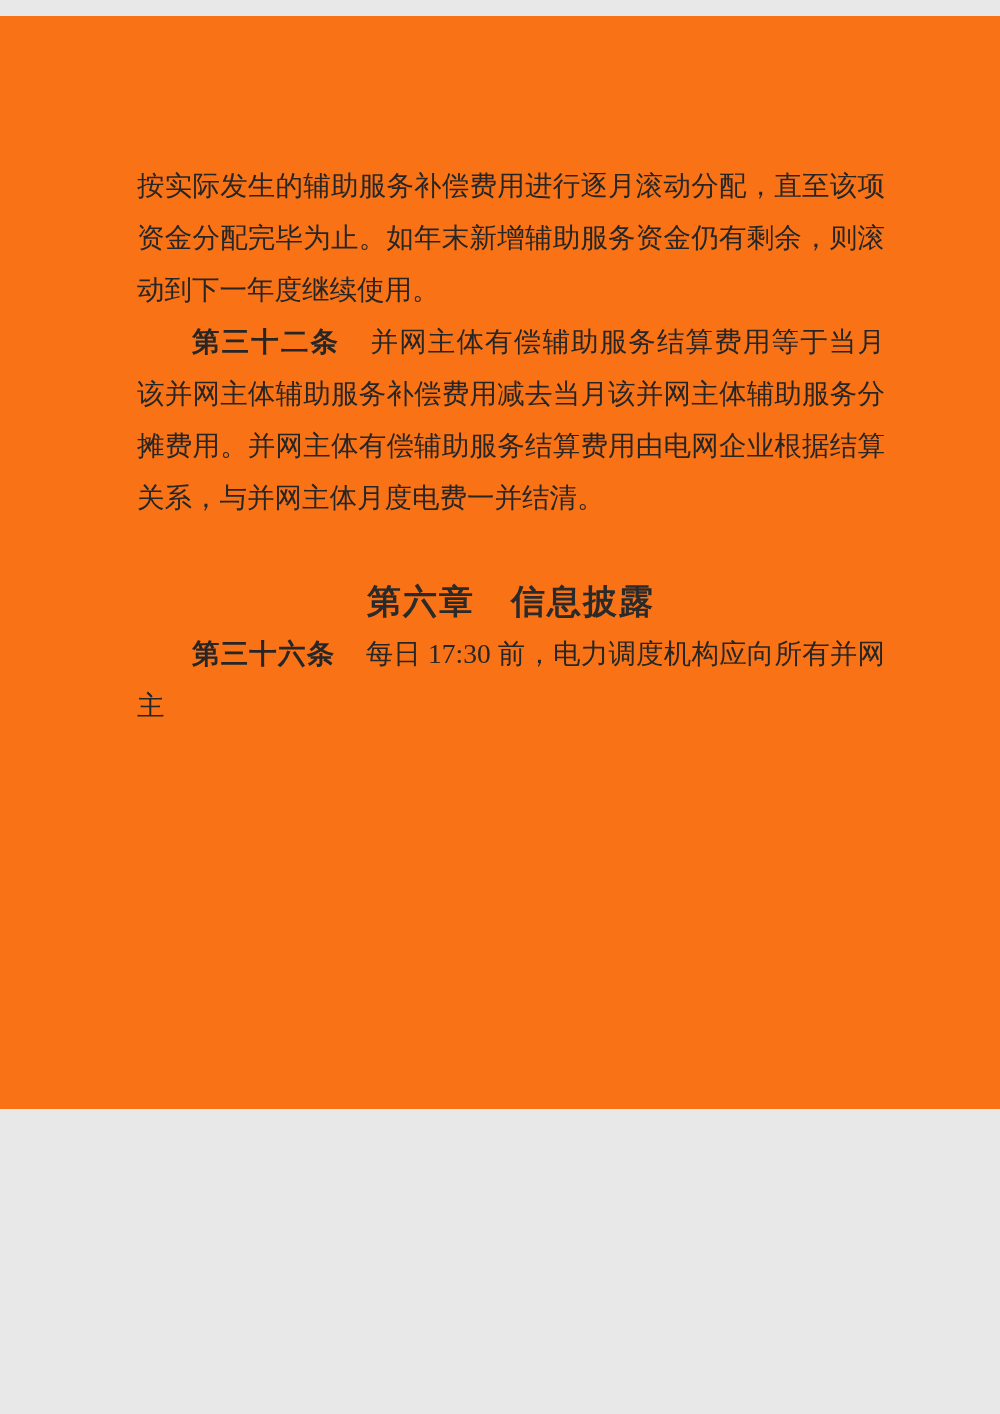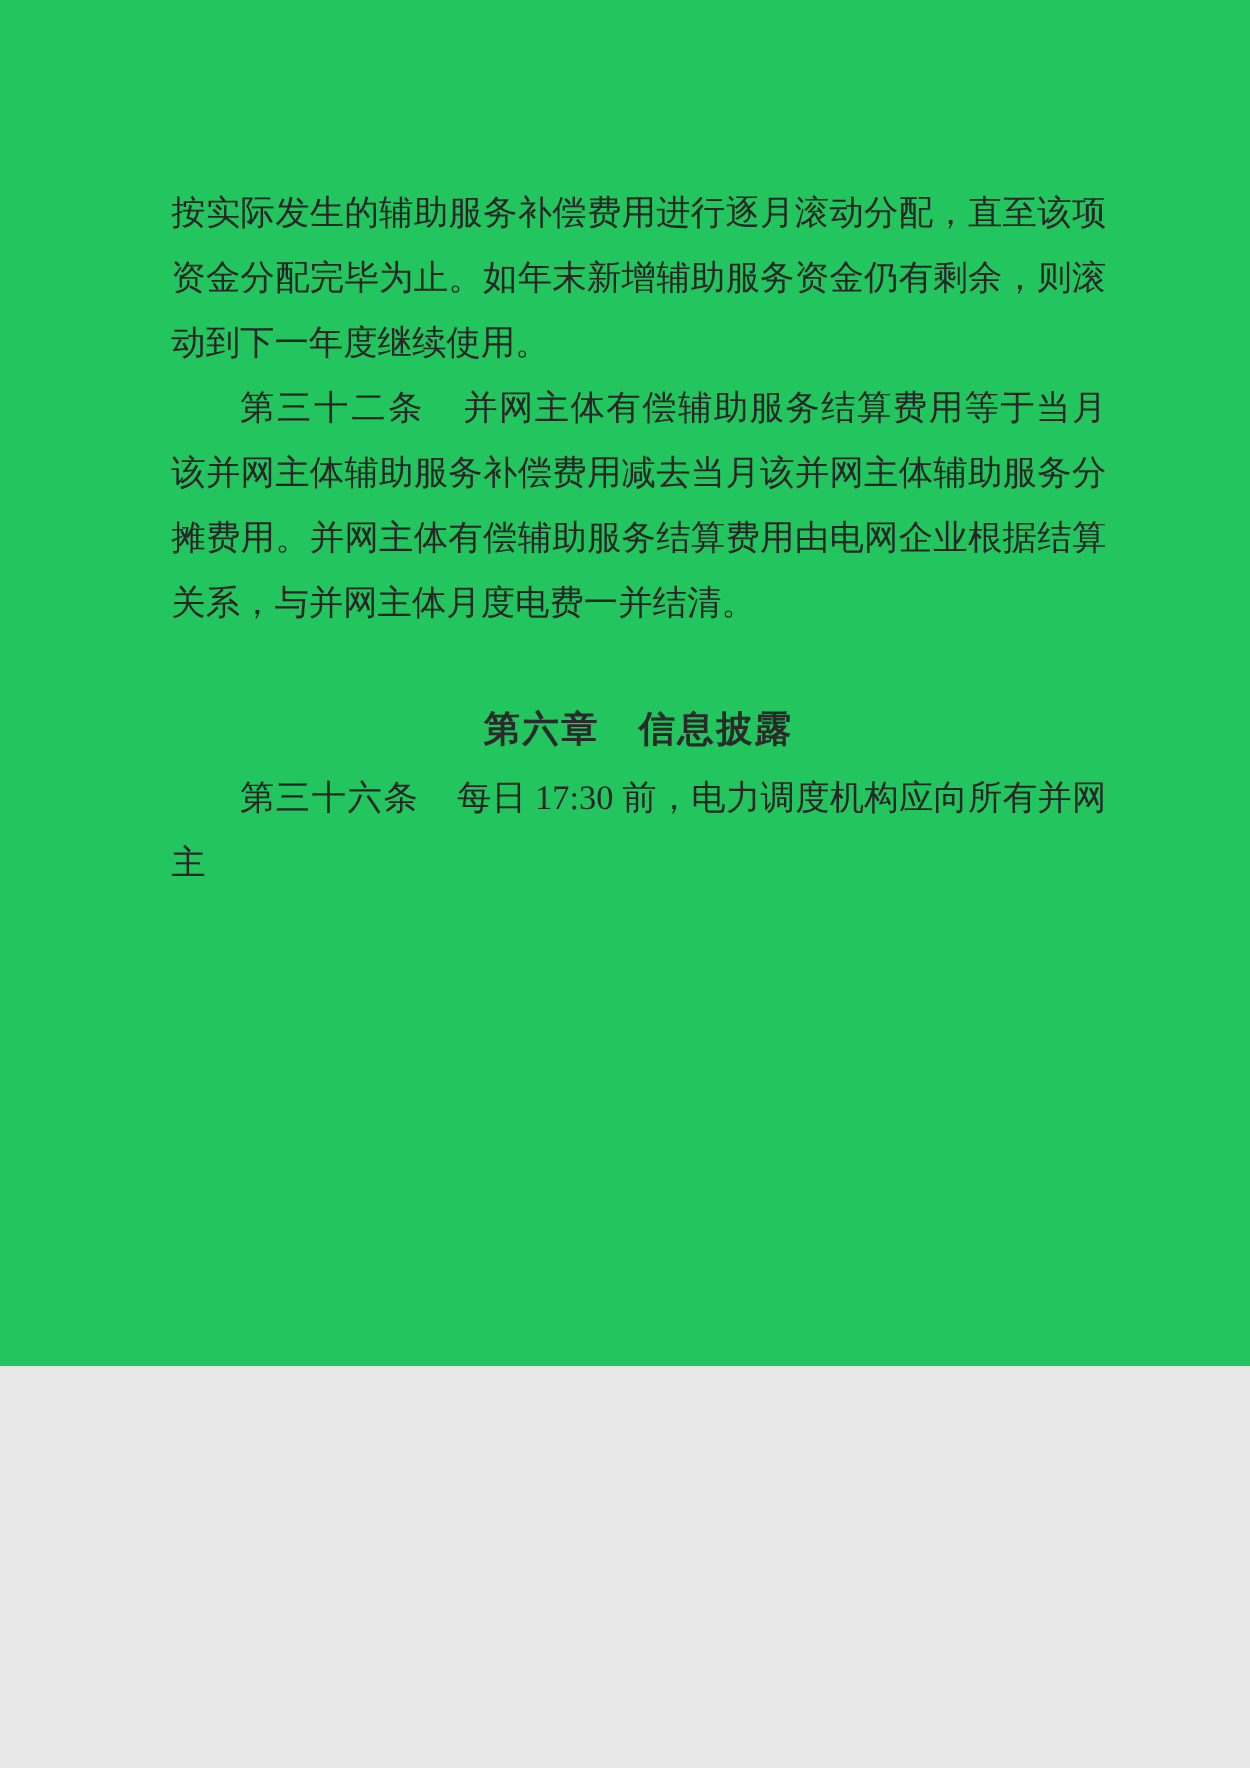--- a/index.html
+++ b/index.html
@@ -4,22 +4,22 @@
 <style>
   html, body {
     margin: 0;
     padding: 0;
     background: #e8e8e8;
   }
   .page {
     position: relative;
     width: 1000px;
     height: 1093px;
-    margin: 0 auto;
-    background: #22c55e;
+    margin: 16px auto;
+    background: #f97316;
     overflow: hidden;
     font-family: "Liberation Serif", "DejaVu Serif", serif;
   }
   .doc-body {
     position: absolute;
     left: 137px;
     top: 144px;
     width: 748px;
     font-size: 27.5px;
     line-height: 52px;
@@ -28,30 +28,30 @@
     text-justify: inter-ideograph;
   }
   .para {
     margin: 0;
     text-indent: 2em;
   }
   .para.no-indent {
     text-indent: 0;
   }
   .para .lead {
-    font-weight: normal;
+    font-weight: bold;
     margin-right: 1.1em;
     letter-spacing: 1px;
   }
   .chapter-heading {
     margin: 52px 0 0 0;
     text-align: center;
-    font-family: Liberation Mono, monospace;
+    font-family: Liberation Serif, serif;
     font-weight: bold;
-    font-size: 29px;
+    font-size: 34px;
     line-height: 52px;
     color: #2a2a2a;
     letter-spacing: 2px;
   }
   .page-number {
     position: absolute;
     top: 1174px;
     right: 122px;
     font-size: 22px;
     line-height: 32px;

